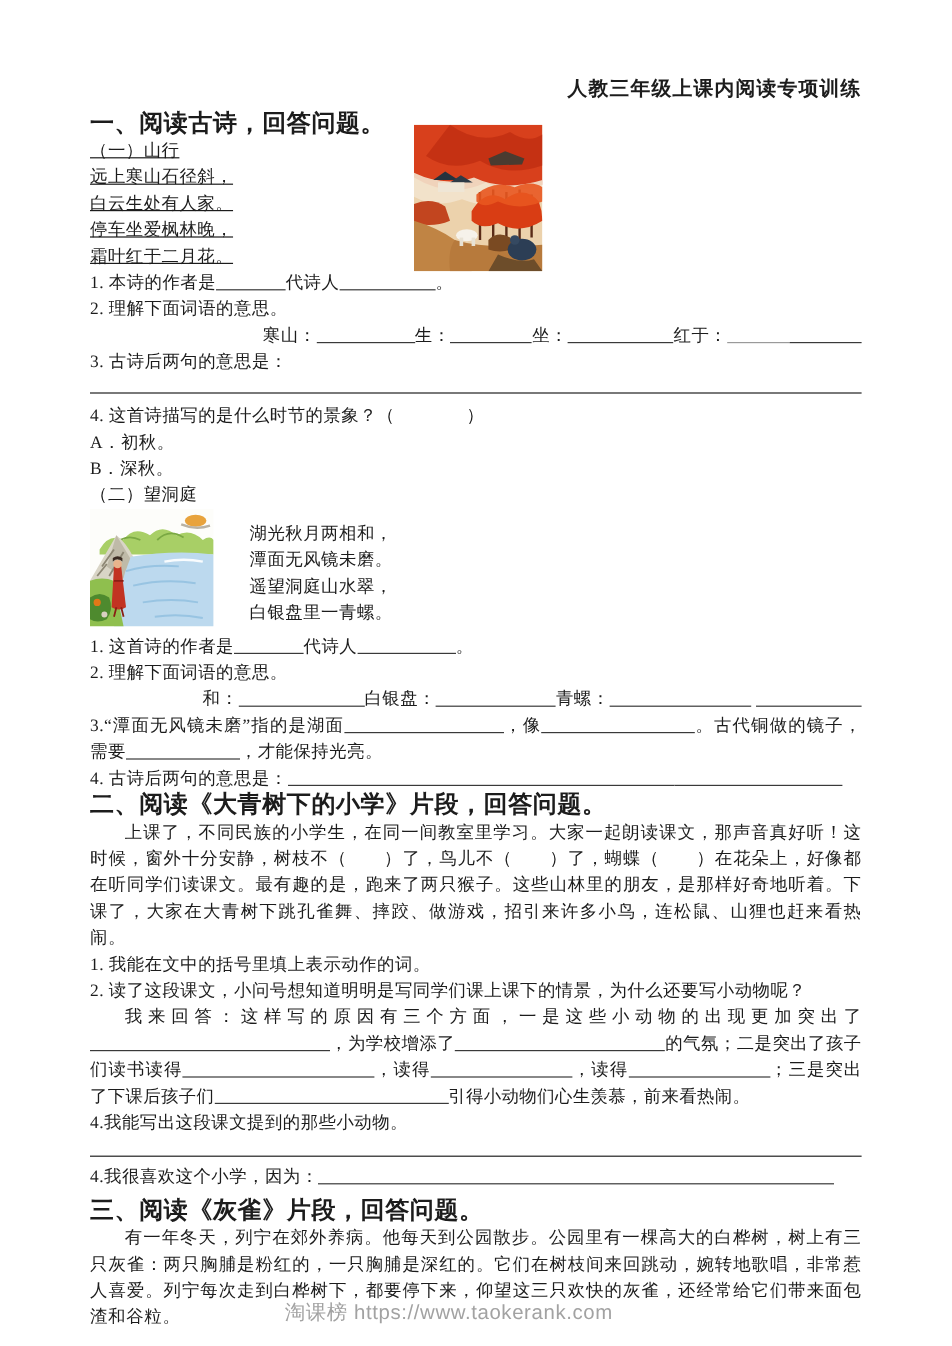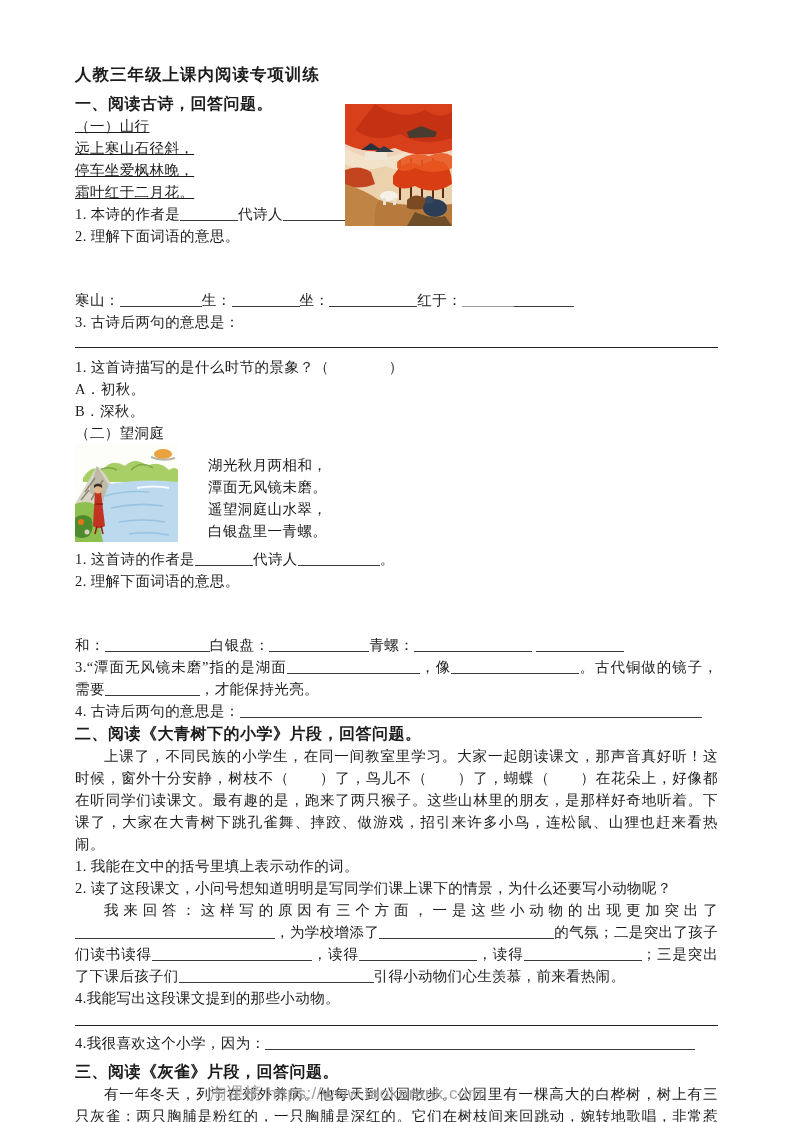--- a/index.html
+++ b/index.html
@@ -9,31 +9,31 @@
     margin:0 auto;
     background:#ffffff;
     box-sizing:border-box;
     padding:62px 75px 0 75px;
     font-family:"Liberation Serif","DejaVu Serif",serif;
     font-size:14.5px;
     color:#1c1c1c;
     overflow:hidden;
   }
   .title{
-    text-align:left;
+    text-align:right;
     font-family:"Liberation Sans","DejaVu Sans",sans-serif;
     font-weight:bold;
     font-size:16.5px;
     line-height:24px;
     letter-spacing:1px;
   }
   .h{
     font-family:"Liberation Sans","DejaVu Sans",sans-serif;
     font-weight:bold;
-    font-size:16px;
+    font-size:20px;
     line-height:23px;
     letter-spacing:0.5px;
   }
   .line{line-height:22px;letter-spacing:0.4px;}
   .para{
     line-height:22px;
     text-align:justify;
     text-indent:2em;
     letter-spacing:0.6px;
   }
@@ -42,48 +42,50 @@
     height:15px;
     border-bottom:1px solid #3a3a3a;
     margin-bottom:-2px;
   }
   .bl.light{border-bottom-color:#9a9a9a;}
   .rule{
     border:none;
     border-top:1.3px solid #222;
     margin:0;
   }
-  .terms{display:flex;justify-content:flex-start;margin-top:42px;}
+  .terms{display:flex;justify-content:flex-end;}
   .poem1-wrap{position:relative;text-decoration:underline;}
   .img1{position:absolute;left:270px;top:-11px;}
   .poem2-row{display:flex;align-items:flex-end;}
   .poem2-lines{margin-left:30px;padding-top:2px;}
   .footer{
     position:absolute;
     left:0;top:1082px;width:692px;
     text-align:center;
     font-family:"Liberation Sans","DejaVu Sans",sans-serif;
     font-size:17px;
     color:#a2a2a2;
     letter-spacing:0.5px;
+    padding-left:28px;
   }
   .mt4{margin-top:0;} .mt6{margin-top:6px;}
 </style>
 </head>
 <body>
 
 <div class="page">
 
   <div class="title">人教三年级上课内阅读专项训练</div>
 
   <div class="h mt6">一、阅读古诗，回答问题。</div>
 
   <div class="poem1-wrap">
     <div class="line">（一）山行</div>
     <div class="line">远上寒山石径斜，</div>
+    <div class="line">白云生处有人家。</div>
     <div class="line">停车坐爱枫林晚，</div>
     <div class="line">霜叶红于二月花。</div>
 
     <svg class="img1" width="107" height="122" viewBox="0 0 107 122">
       <rect width="107" height="122" fill="#ecd2ac"></rect>
       <path d="M0,0 H107 V50 Q80,60 60,48 Q30,62 0,44 Z" fill="#d8401c"></path>
       <path d="M30,0 Q55,18 80,6 Q95,16 107,8 V34 Q78,44 55,30 Q30,40 10,26 Z" fill="#c22f12" opacity="0.85"></path>
       <path d="M0,40 Q25,52 50,44 Q75,56 107,46 V62 Q70,74 40,62 Q18,70 0,60 Z" fill="#f3e3cd" opacity="0.9"></path>
       <path d="M62,28 l14,-6 l16,6 l-2,5 l-26,1 Z" fill="#4a3b30"></path>
       <path d="M16,46 l10,-7 l11,7 Z" fill="#26323e"></path>
@@ -119,21 +121,21 @@
     <span><span>寒山：</span><span class="bl" style="width:82px"></span></span>
     <span><span>生：</span><span class="bl" style="width:68px"></span></span>
     <span><span>坐：</span><span class="bl" style="width:88px"></span></span>
     <span><span>红于：</span><span class="bl light" style="width:52px"></span><span class="bl" style="width:60px"></span></span>
   </div>
 
   <div class="line">3. 古诗后两句的意思是：</div>
 
   <hr class="rule" style="margin-top:14px;margin-bottom:8px;">
 
-  <div class="line">1. 这首诗描写的是什么时节的景象？（　　　　）</div>
+  <div class="line">4. 这首诗描写的是什么时节的景象？（　　　　）</div>
   <div class="line">A．初秋。</div>
   <div class="line">B．深秋。</div>
 
   <div class="line">（二）望洞庭</div>
 
   <div class="poem2-row">
     <svg width="103" height="98" viewBox="0 0 103 98">
       <rect width="103" height="98" fill="#fdfdfa"></rect>
       <ellipse cx="88" cy="10" rx="9" ry="5" fill="#e8a33d"></ellipse>
       <path d="M76,13 q12,5 24,1" stroke="#b9b2a4" stroke-width="2" fill="none"></path>

